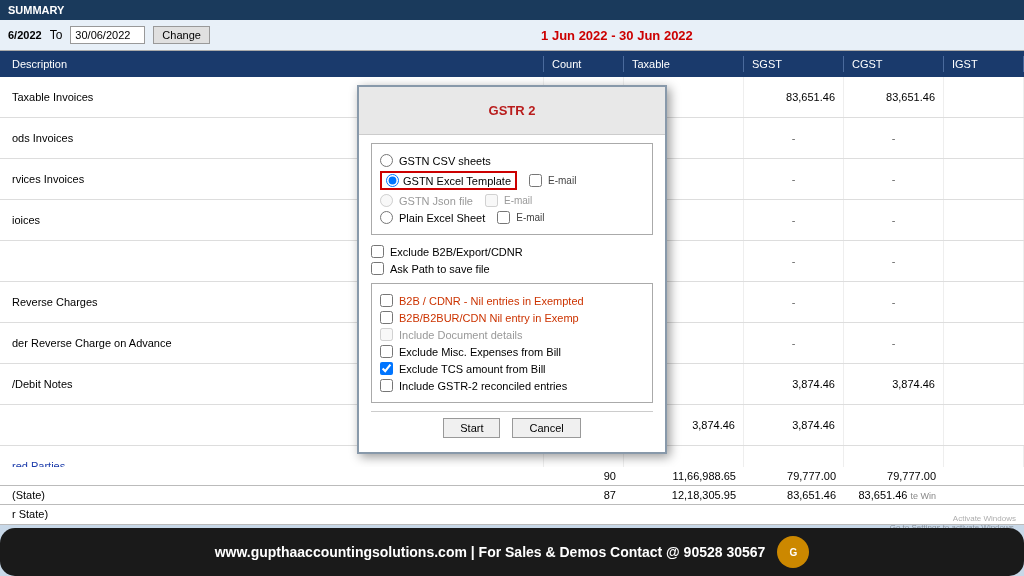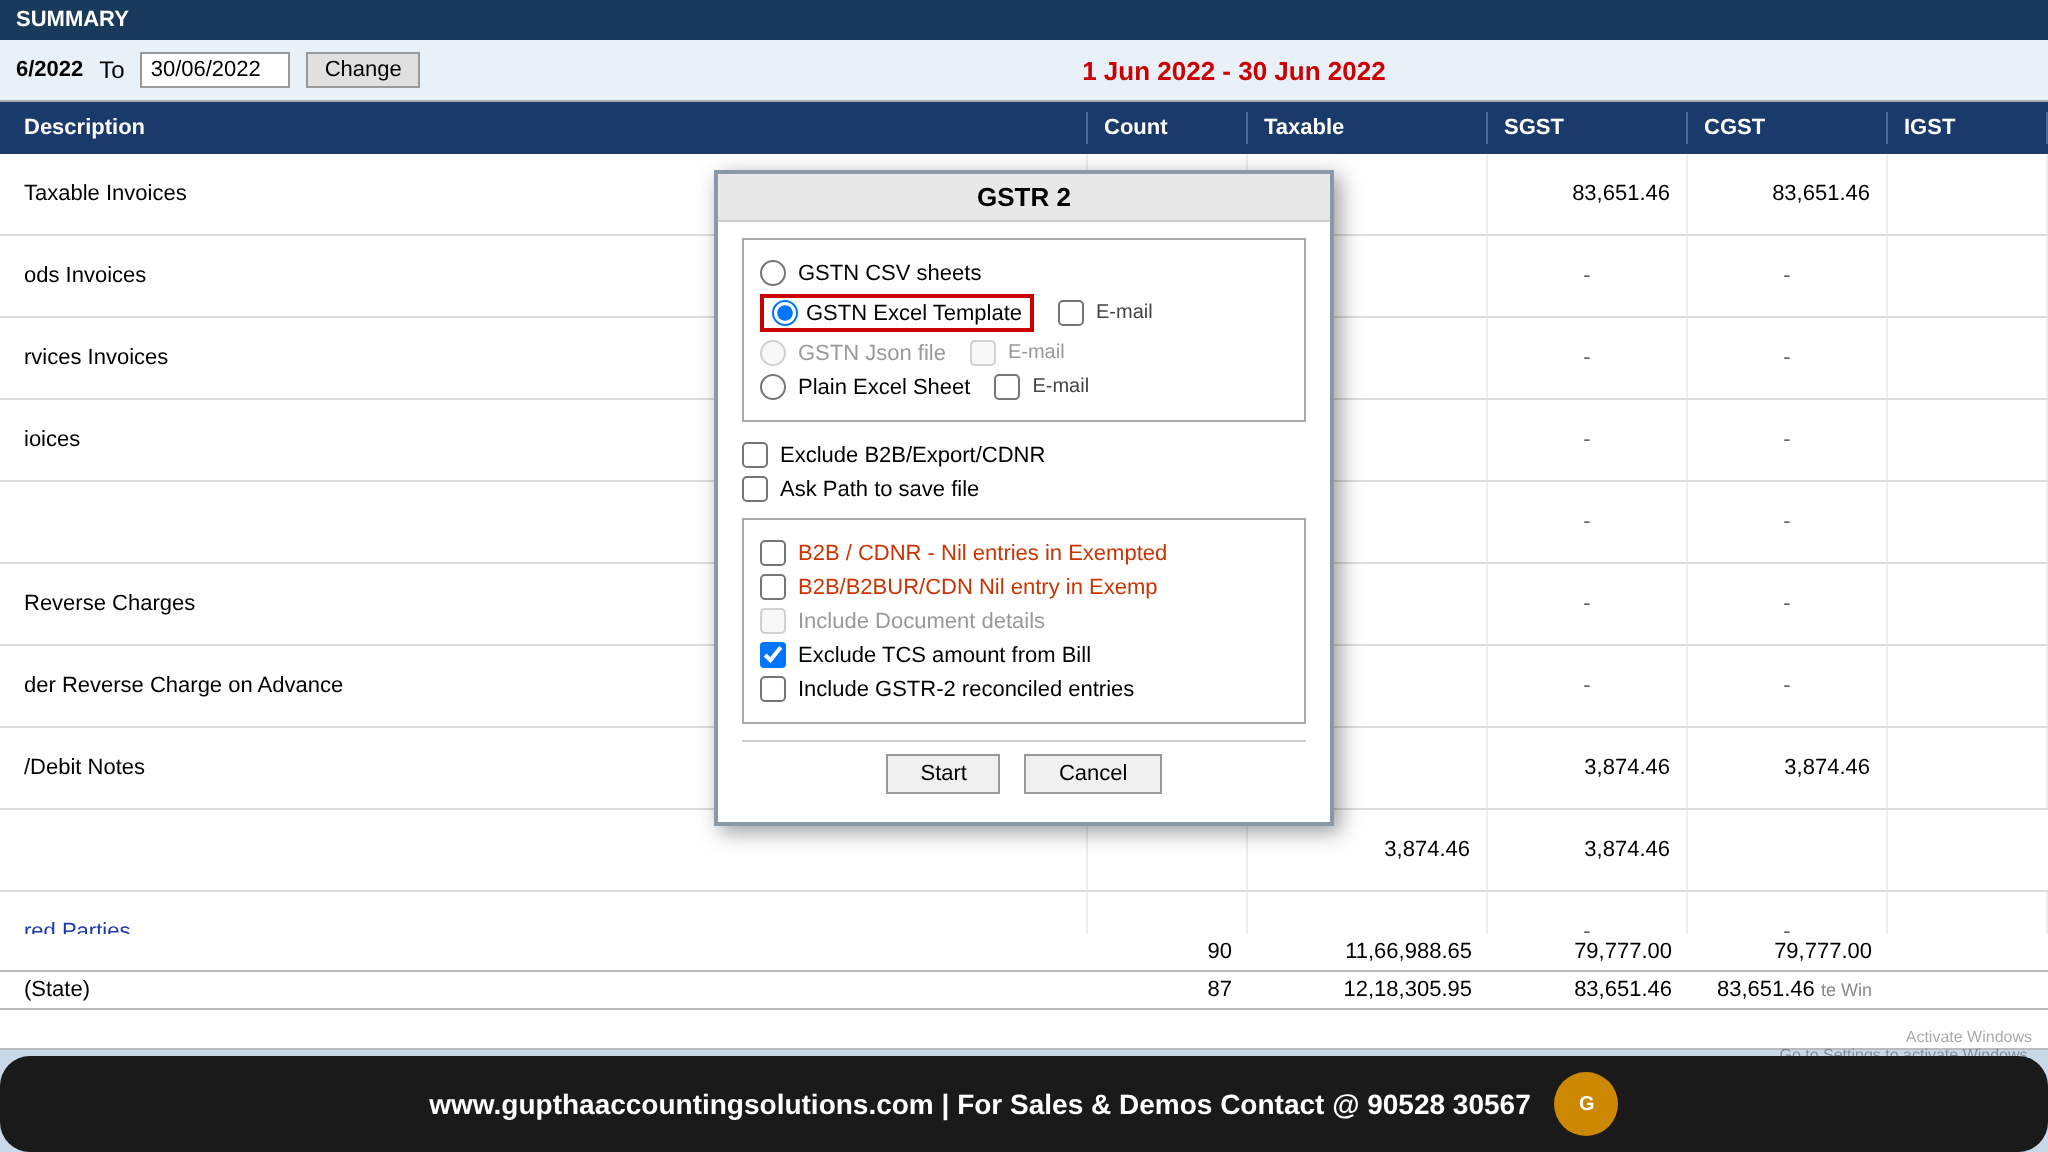--- a/index.html
+++ b/index.html
@@ -9,34 +9,34 @@
     .top-bar { background: #1a3a5c; color: white; padding: 4px 8px; font-size: 11px; font-weight: bold; }
 
     
     .date-row { background: #e8f0f8; padding: 6px 8px; display: flex; align-items: center; gap: 8px; border-bottom: 1px solid #aaa; }
     .date-label { font-weight: bold; font-size: 11px; }
     .date-input { border: 1px solid #999; padding: 2px 4px; font-size: 11px; width: 75px; background: white; }
     .change-btn { background: #e0e0e0; border: 1px solid #999; padding: 2px 8px; font-size: 11px; cursor: pointer; }
     .date-range-center { flex: 1; text-align: center; color: #cc0000; font-weight: bold; font-size: 13px; }
 
     
-    .table-header { display: grid; grid-template-columns: 1fr 80px 120px 100px 100px 80px; background: #1a3a6c; color: white; font-weight: bold; font-size: 11px; padding: 5px 0; }
+    .table-header { display: grid; grid-template-columns: 1fr 80px 120px 100px 100px 80px; background: #1a3a6c; color: white; font-weight: normal; font-size: 11px; padding: 5px 0; }
     .table-header div { padding: 2px 8px; border-right: 1px solid #4a6a9c; }
     .table-header div:first-child { padding-left: 12px; }
     .table-row { display: grid; grid-template-columns: 1fr 80px 120px 100px 100px 80px; border-bottom: 1px solid #ddd; font-size: 11px; }
     .table-row div { padding: 14px 8px; border-right: 1px solid #eee; }
     .table-row div:first-child { padding-left: 12px; color: #000; }
     .table-row .num { text-align: right; }
     .table-row .dash { text-align: center; color: #666; }
 
     
     .dialog-overlay { position: absolute; top: 0; left: 0; right: 0; bottom: 0; display: flex; align-items: flex-start; justify-content: center; padding-top: 10px; }
 
     .dialog { background: white; border: 2px solid #8899aa; width: 310px; box-shadow: 3px 3px 10px rgba(0,0,0,0.4); }
-    .dialog-title { background: #e8e8e8; text-align: center; padding: 4px; font-weight: bold; font-size: 13px; color: #000000; border-bottom: 1px solid #ccc; }
+    .dialog-title { background: #e8e8e8; text-align: center; padding: 16px; font-weight: bold; font-size: 13px; color: #b91c1c; border-bottom: 1px solid #ccc; }
     .dialog-body { padding: 8px 12px; }
     .dialog-section { border: 1px solid #aaa; padding: 8px; margin-bottom: 8px; }
 
     .radio-row { display: flex; align-items: center; gap: 6px; padding: 2px 0; font-size: 11px; }
     .radio-row input[type="radio"] { margin: 0; }
     .radio-row input[type="checkbox"] { margin: 0; }
     .email-label { font-size: 10px; color: #444; }
 
     .checkbox-row { display: flex; align-items: center; gap: 6px; padding: 2px 0; font-size: 11px; }
     .checkbox-row input[type="checkbox"] { margin: 0; }
@@ -211,20 +211,24 @@
             </div>
             <div class="checkbox-row">
               <input type="checkbox" style="">
               <span style="color:#cc3300;">B2B/B2BUR/CDN Nil entry in Exemp</span>
             </div>
             <div class="checkbox-row disabled">
               <input type="checkbox" disabled="" style="">
               <span style="color:#999;">Include Document details</span>
             </div>
             <div class="checkbox-row">
+              <input type="checkbox" style="">
+              <span>Exclude Misc. Expenses from Bill</span>
+            </div>
+            <div class="checkbox-row">
               <input type="checkbox" checked="" style="">
               <span>Exclude TCS amount from Bill</span>
             </div>
             <div class="checkbox-row">
               <input type="checkbox" style="">
               <span>Include GSTR-2 reconciled entries</span>
             </div>
           </div>
 
           <div class="dialog-footer">
@@ -249,20 +253,21 @@
     </div>
     <div style="display:grid;grid-template-columns:1fr 80px 120px 100px 100px 80px;background:white;border-bottom:1px solid #bbb;font-size:11px;">
       <div style="padding:3px 12px;">(State)</div>
       <div style="padding:3px 8px;text-align:right;">87</div>
       <div style="padding:3px 8px;text-align:right;">12,18,305.95</div>
       <div style="padding:3px 8px;text-align:right;">83,651.46</div>
       <div style="padding:3px 8px;text-align:right;">83,651.46 <span style="font-size:9px;color:#888;">te Win</span></div>
       <div style="padding:3px 8px;"></div>
     </div>
     <div style="display:grid;grid-template-columns:1fr 80px 120px 100px 100px 80px;background:white;border-bottom:1px solid #bbb;font-size:11px;min-height:20px;">
+      <div style="padding:3px 12px;">r State)</div>
       <div style="padding:3px 8px;"></div>
       <div style="padding:3px 8px;"></div>
       <div style="padding:3px 8px;"></div>
       <div style="padding:3px 8px;"></div>
       <div style="padding:3px 8px;"></div>
     </div>
   </div>
 
   <div style="position:absolute;bottom:44px;right:8px;font-size:8px;color:rgba(0,0,0,0.35);text-align:right;">
     <div>Activate Windows</div>

